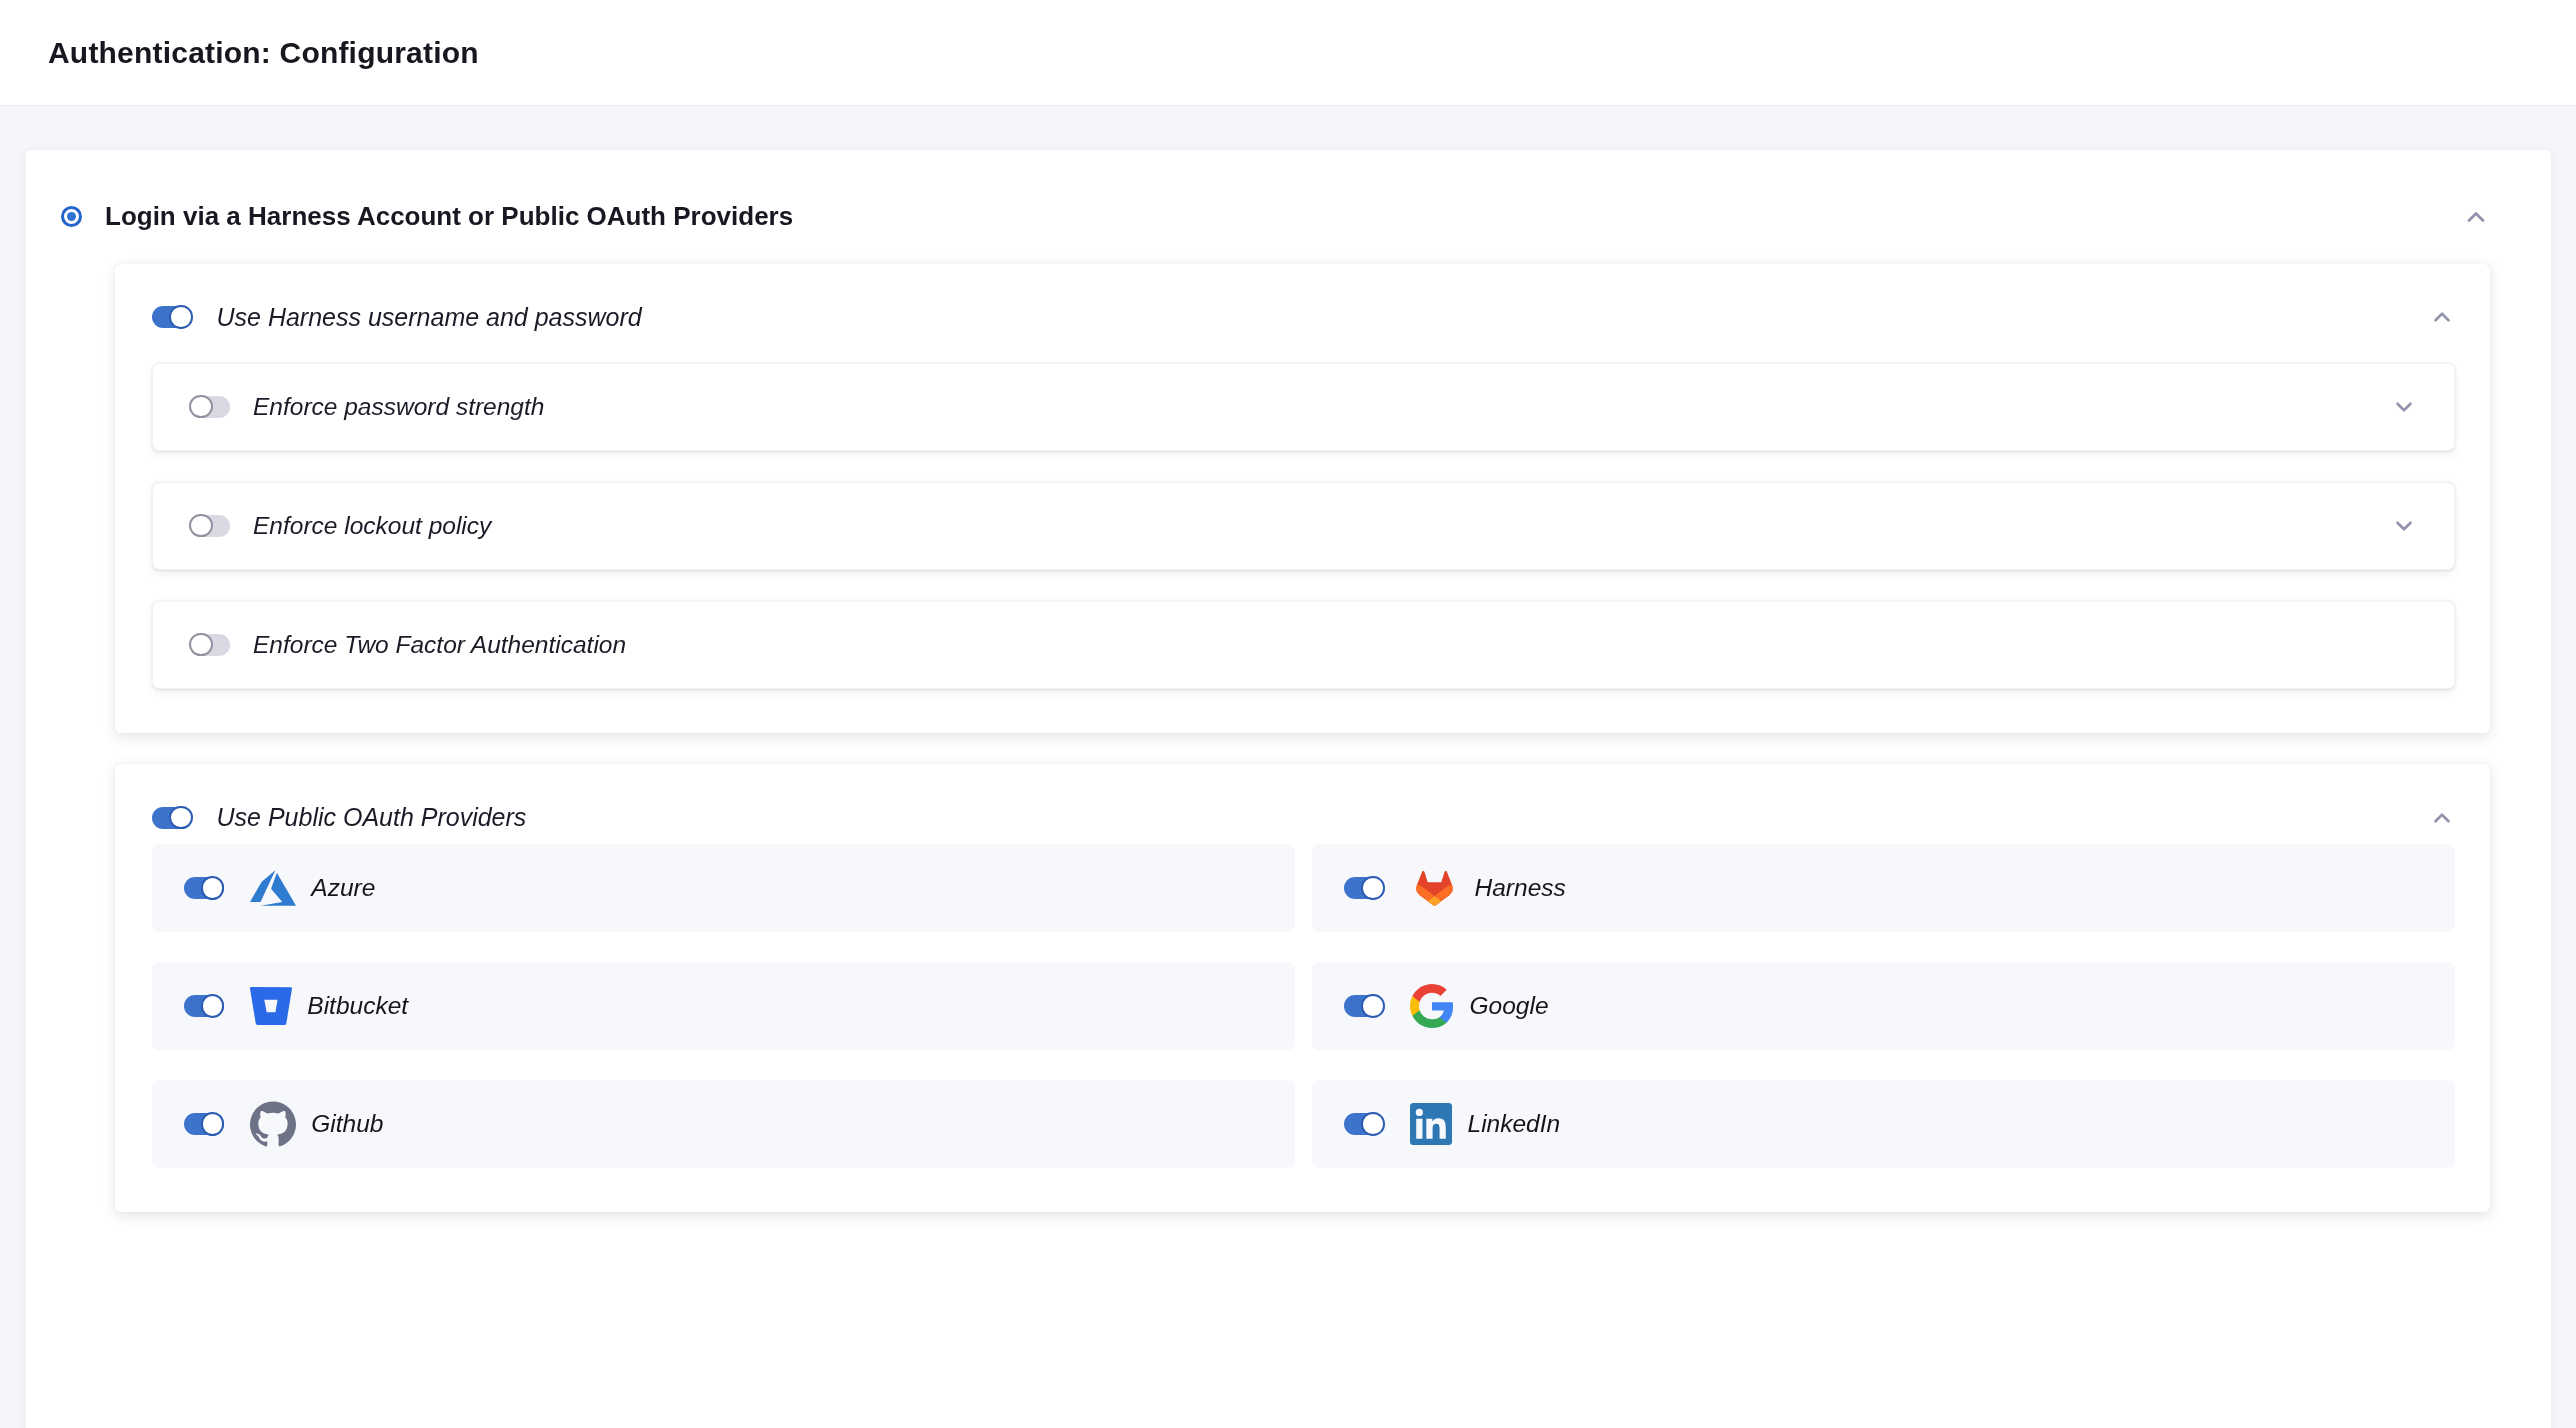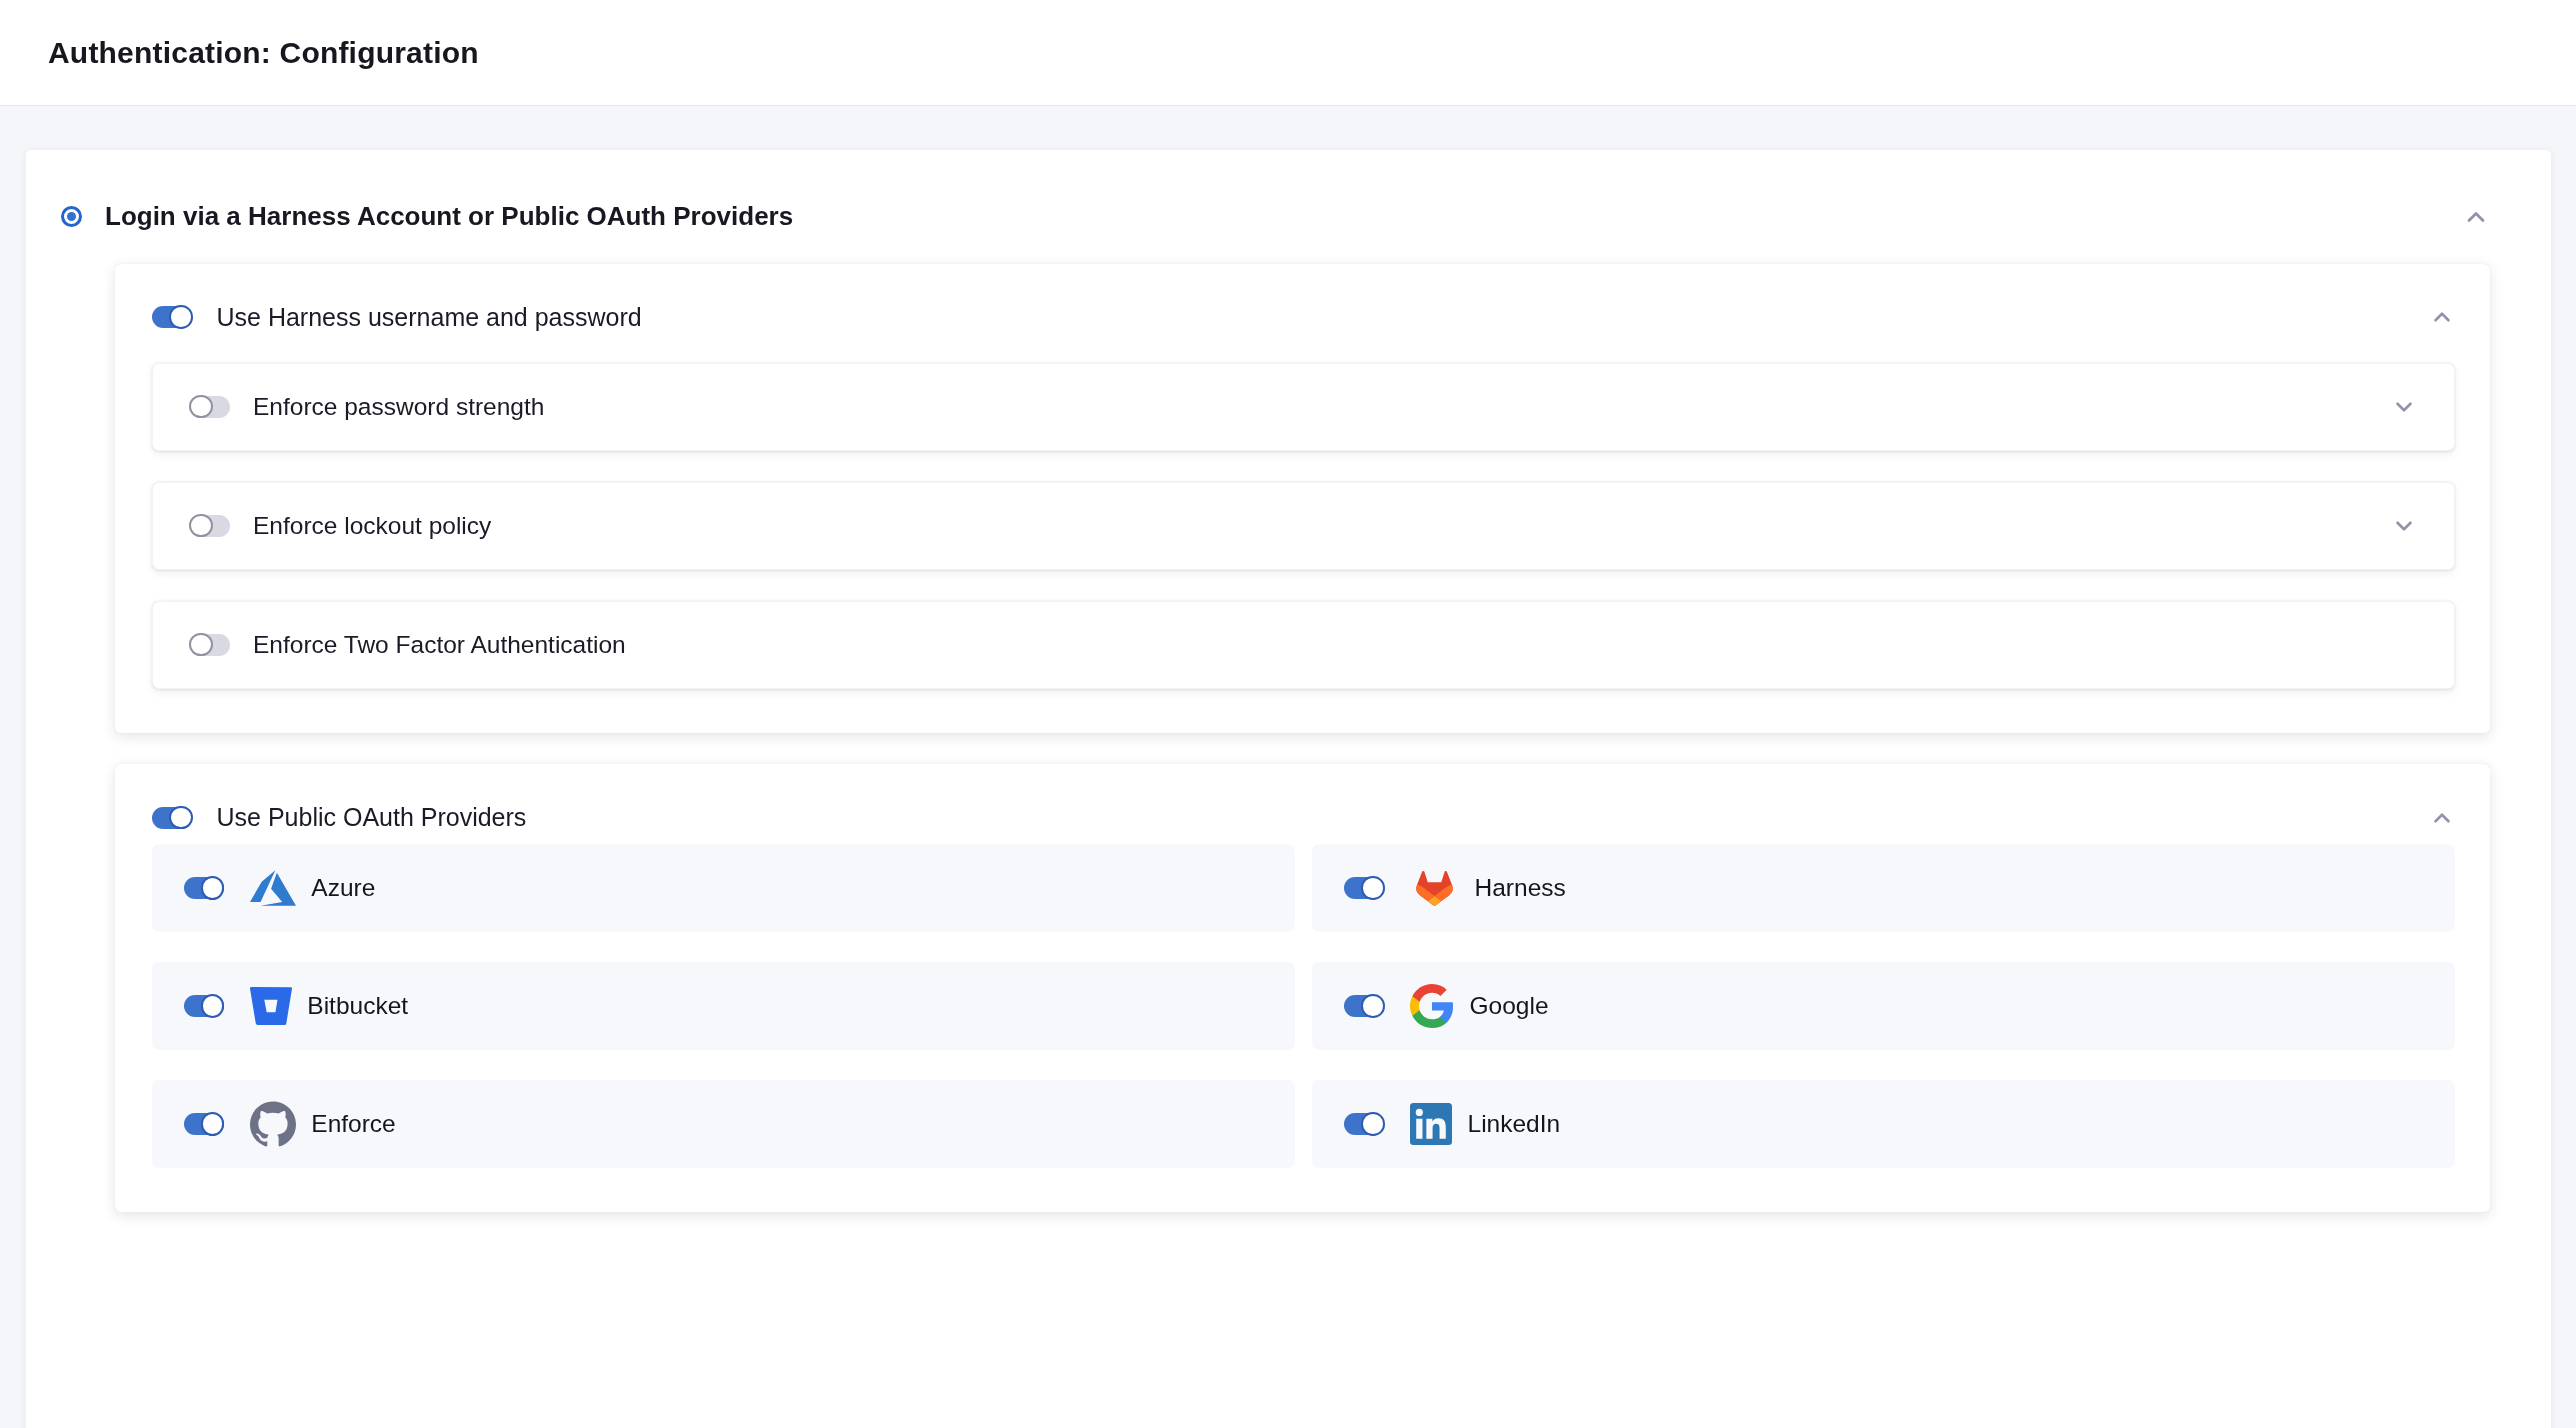--- a/index.html
+++ b/index.html
@@ -33,21 +33,21 @@
     width: 21px; height: 21px; border-radius: 50%;
     border: 3.5px solid #2465cd; background: #fff;
     position: relative; flex: none; cursor: pointer;
   }
   .radio::after {
     content: ""; position: absolute; inset: 2.6px;
     border-radius: 50%; background: #2e72d2;
   }
   .section-title { margin-left: 23px; font-size: 26px; font-weight: 700; color: #181822; }
   .chev { margin-left: auto; flex: none; display: flex; cursor: pointer; }
-  .section-body { margin-left: 54px; margin-top: 31.5px; display: flex; flex-direction: column; }
+  .section-body { margin-left: 54px; margin-top: 31.5px; display: flex; flex-direction: column; font-style: italic; }
   .inner-card {
     background: #fff; border-radius: 5.3px;
     box-shadow: 0 0 0.9px rgba(40,41,61,.18), 0 3.5px 12.3px rgba(40,41,61,.12);
     padding: 39px 35px 44px 37px;
   }
   .inner-card.oauth { margin-top: 31.5px; }
   .card-head { display: flex; align-items: center; margin-bottom: 12.3px; }
   .card-title { margin-left: 24.5px; font-size: 25px; color: #1b1b28; }
   .policy-row {
     height: 88px; margin-top: 31px;
@@ -226,21 +226,21 @@
 
           <div class="provider-row">
             <span class="toggle on">
                 <span class="knob"></span>
               </span>
             <span class="picon">
               <svg width="46" height="46" viewBox="0 0 24 24">
                   <path fill="#6d7287" d="M12 .297c-6.63 0-12 5.373-12 12 0 5.303 3.438 9.8 8.205 11.385.6.113.82-.258.82-.577 0-.285-.01-1.04-.015-2.04-3.338.724-4.042-1.61-4.042-1.61C4.422 18.07 3.633 17.7 3.633 17.7c-1.087-.744.084-.729.084-.729 1.205.084 1.838 1.236 1.838 1.236 1.07 1.835 2.809 1.305 3.495.998.108-.776.417-1.305.76-1.605-2.665-.3-5.466-1.332-5.466-5.93 0-1.31.465-2.38 1.235-3.22-.135-.303-.54-1.523.105-3.176 0 0 1.005-.322 3.3 1.23.96-.267 1.98-.399 3-.405 1.02.006 2.04.138 3 .405 2.28-1.552 3.285-1.23 3.285-1.23.645 1.653.24 2.873.12 3.176.765.84 1.23 1.91 1.23 3.22 0 4.61-2.805 5.625-5.475 5.92.42.36.81 1.096.81 2.22 0 1.606-.015 2.896-.015 3.286 0 .315.21.69.825.57C20.565 22.092 24 17.592 24 12.297c0-6.627-5.373-12-12-12"></path>
                 </svg>
             </span>
-            <span class="provider-label">Enforce</span>
+            <span class="provider-label">Github</span>
           </div>
 
           <div class="provider-row">
             <span class="toggle on">
                 <span class="knob"></span>
               </span>
             <span class="picon">
               <svg width="42" height="42" viewBox="0 0 24 24">
                   <path fill="#2e77b5" fill-rule="evenodd" d="M20.447 20.452h-3.554v-5.569c0-1.328-.027-3.037-1.852-3.037-1.853 0-2.136 1.445-2.136 2.939v5.667H9.351V9h3.414v1.561h.046c.477-.9 1.637-1.85 3.37-1.85 3.601 0 4.267 2.37 4.267 5.455v6.286zM5.337 7.433a2.062 2.062 0 1 1 0-4.125 2.062 2.062 0 0 1 0 4.125zM7.119 20.452H3.555V9h3.564v11.452zM22.225 0H1.771C.792 0 0 .774 0 1.729v20.542C0 23.227.792 24 1.771 24h20.451C23.2 24 24 23.227 24 22.271V1.729C24 .774 23.2 0 22.225 0z"></path>
                 </svg>

